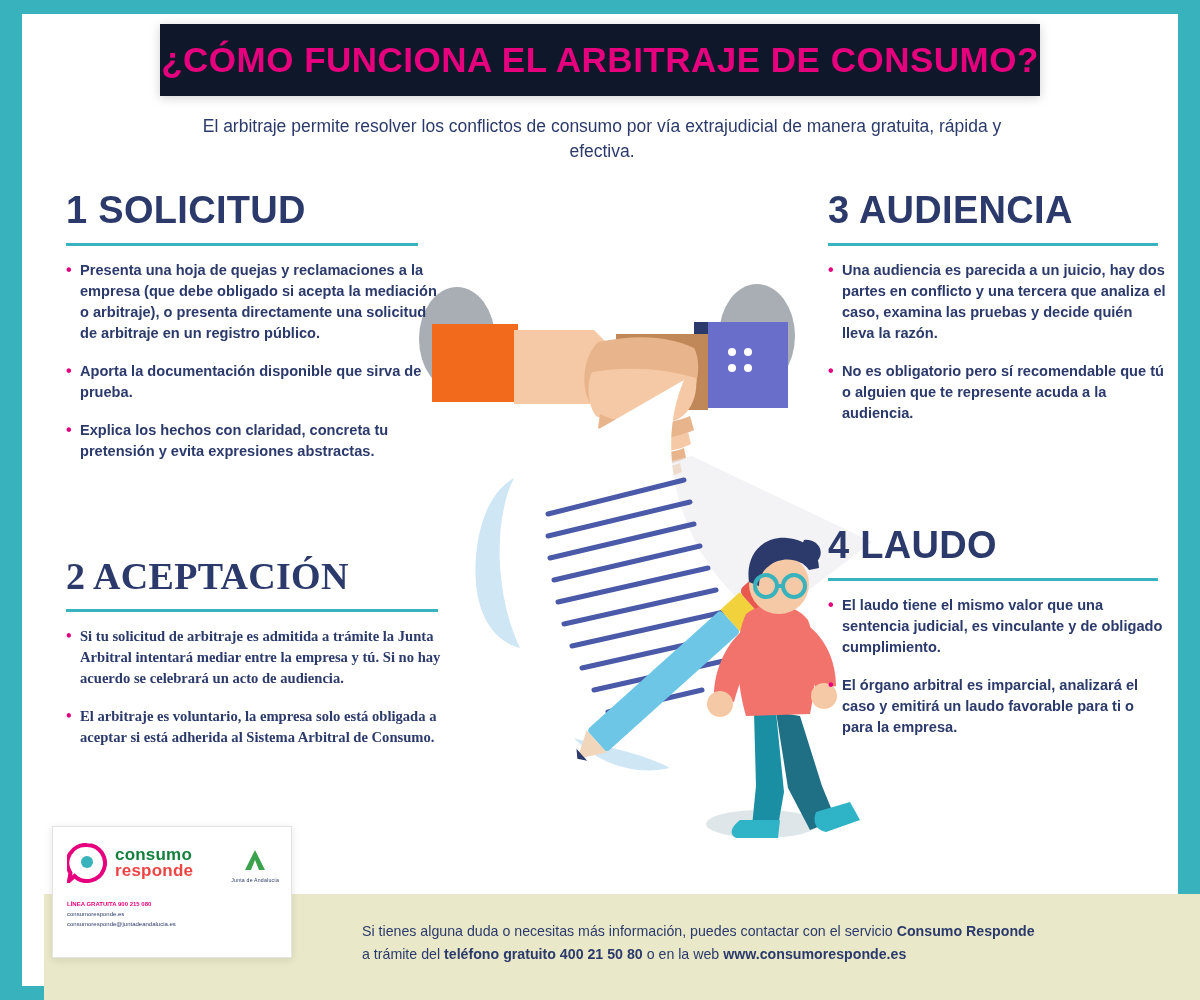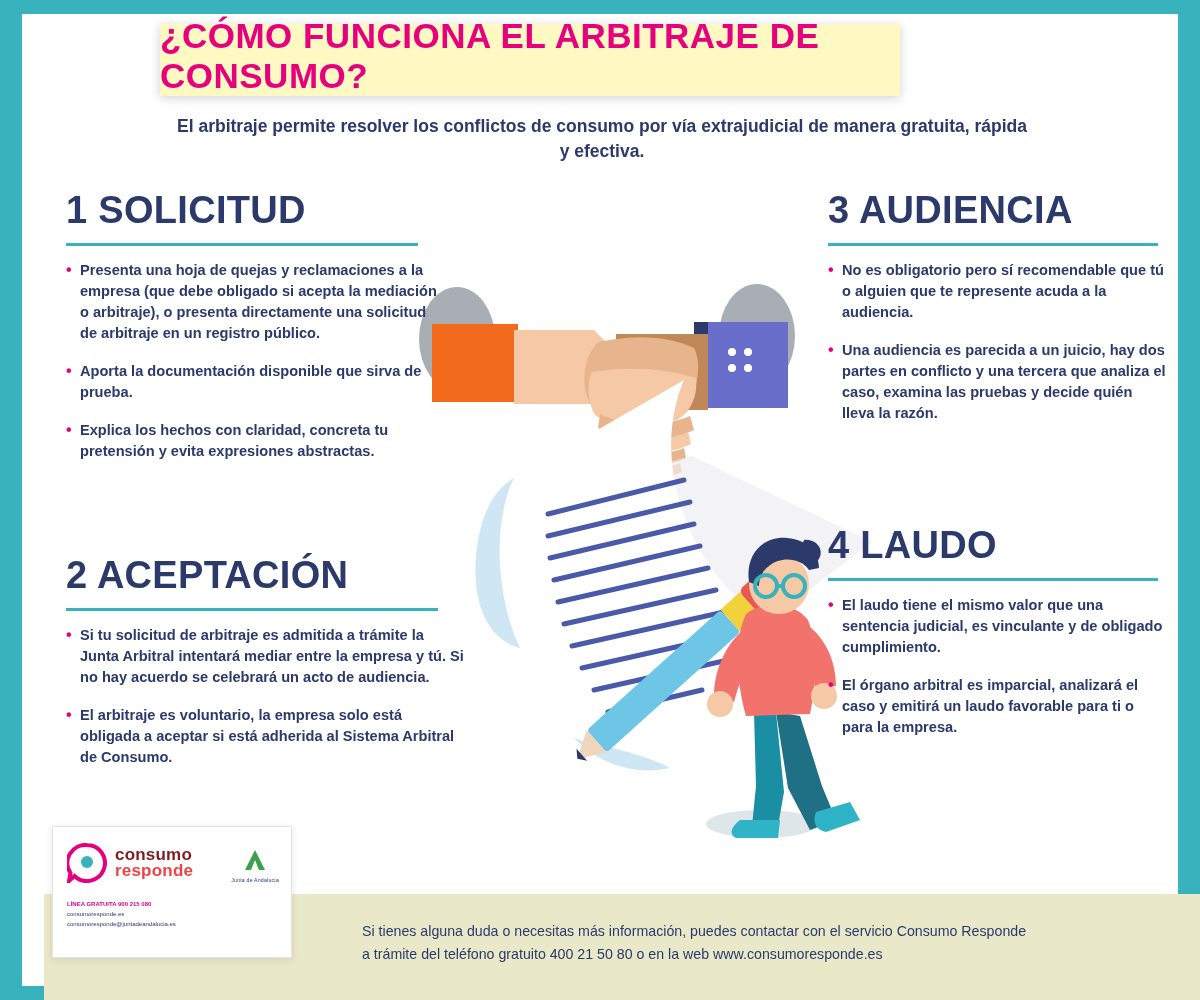--- a/index.html
+++ b/index.html
@@ -9,40 +9,40 @@
     font-family:"Liberation Sans", sans-serif;
     overflow:hidden;
   }
   .canvas{
     position:absolute;left:22px;top:14px;
     width:1156px;height:972px;
     background:#ffffff;
   }
   
   .title-bar{
-    position:absolute;left:138px;top:10px;width:740px;height:72px;
-    background:#fef9c3;
+    position:absolute;left:138px;top:10px;width:880px;height:72px;
+    background:#0f172a;
     box-shadow:0 2px 10px rgba(0,0,0,.18);
-    display:flex;align-items:flex-end;justify-content:center;
+    display:flex;align-items:center;justify-content:center;
   }
   .title-bar h1{
     margin:0;
     font-size:35px;
     letter-spacing:.5px;
     color:#e6007e;
     font-weight:bold;
     text-transform:uppercase;
     font-family:"Liberation Sans", sans-serif;
   }
   .subtitle{
     position:absolute;left:150px;top:100px;width:860px;
     text-align:center;
     color:#2b3a6b;
     font-size:17.5px;
-    font-weight:bold;
+    font-weight:normal;
     line-height:25px;
   }
   
   .sec{position:absolute;}
   .sec h2{
     margin:0 0 0 0;
     font-size:38px;
     font-weight:bold;
     color:#2b3a6b;
     letter-spacing:.3px;
@@ -63,46 +63,46 @@
     font-weight:bold;
   }
   .sec li:before{
     content:"•";
     position:absolute;left:0;top:-1px;
     color:#e6007e;
     font-size:16px;
   }
   #sec1{left:44px;top:175px;width:380px;}
   #sec1 .rule{width:352px;}
-  #sec2{left:44px;top:540px;width:400px;}
+  #sec2{left:44px;top:540px;width:400px;font-family:Liberation Serif, serif;}
   #sec2 .rule{width:372px;}
   #sec3{left:806px;top:175px;width:340px;}
   #sec3 .rule{width:330px;}
   #sec4{left:806px;top:510px;width:340px;}
   #sec4 .rule{width:330px;}
 
   
   .footer{
     position:absolute;left:22px;top:880px;width:1156px;height:106px;
     background:#e9e9c9;
   }
   .footer-text{
     position:absolute;left:318px;top:26px;width:820px;
     color:#2b3a6b;font-size:14.2px;line-height:23px;
   }
-  .footer-text b{font-weight:normal;}
+  .footer-text b{font-weight:bold;}
   .logo-card{
     position:absolute;left:52px;top:826px;width:238px;height:130px;
     background:#ffffff;border:1px solid #e3e3e3;
     box-shadow:0 2px 8px rgba(0,0,0,.10);
   }
   .logo-row{position:absolute;left:14px;top:16px;display:flex;align-items:center;gap:8px;}
   .logo-mark{width:40px;height:40px;position:relative;}
   .logo-text{line-height:16px;}
-  .logo-text .l1{font-size:17px;font-weight:bold;color:#7f1d1d;letter-spacing:.2px;}
+  .logo-text .l1{font-size:17px;font-weight:bold;color:#15803d;letter-spacing:.2px;}
   .logo-text .l2{font-size:17px;font-weight:bold;color:#ef4444;letter-spacing:.2px;text-align:center;}
   .ja-logo{position:absolute;right:12px;top:20px;text-align:center;}
   .ja-mark{font-size:22px;color:#3aa14c;font-weight:bold;line-height:22px;}
   .ja-text{font-size:5.2px;color:#2b3a6b;letter-spacing:.2px;}
   .logo-small{position:absolute;left:14px;top:72px;font-size:6px;line-height:10px;color:#2b3a6b;}
   .logo-small .pink{color:#e6007e;font-weight:bold;}
 
   
   .art{position:absolute;left:380px;top:250px;width:470px;height:610px;}
 </style>
@@ -218,22 +218,22 @@
     <ul>
       <li>Si tu solicitud de arbitraje es admitida a trámite la Junta Arbitral intentará mediar entre la empresa y tú. Si no hay acuerdo se celebrará un acto de audiencia.</li>
       <li>El arbitraje es voluntario, la empresa solo está obligada a aceptar si está adherida al Sistema Arbitral de Consumo.</li>
     </ul>
   </div>
 
   <div class="sec" id="sec3">
     <h2>3 AUDIENCIA</h2>
     <div class="rule"></div>
     <ul>
+      <li>Una audiencia es parecida a un juicio, hay dos partes en conflicto y una tercera que analiza el caso, examina las pruebas y decide quién lleva la razón.</li>
       <li>No es obligatorio pero sí recomendable que tú o alguien que te represente acuda a la audiencia.</li>
-      <li>Una audiencia es parecida a un juicio, hay dos partes en conflicto y una tercera que analiza el caso, examina las pruebas y decide quién lleva la razón.</li>
     </ul>
   </div>
 
   <div class="sec" id="sec4">
     <h2>4 LAUDO</h2>
     <div class="rule"></div>
     <ul>
       <li>El laudo tiene el mismo valor que una sentencia judicial, es vinculante y de obligado cumplimiento.</li>
       <li>El órgano arbitral es imparcial, analizará el caso y emitirá un laudo favorable para ti o para la empresa.</li>
     </ul>

